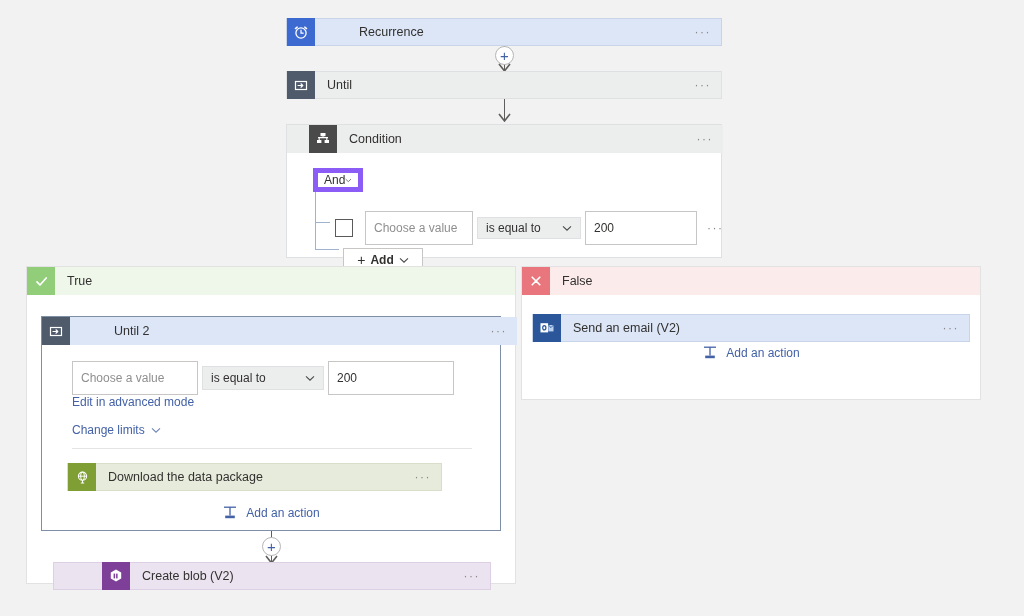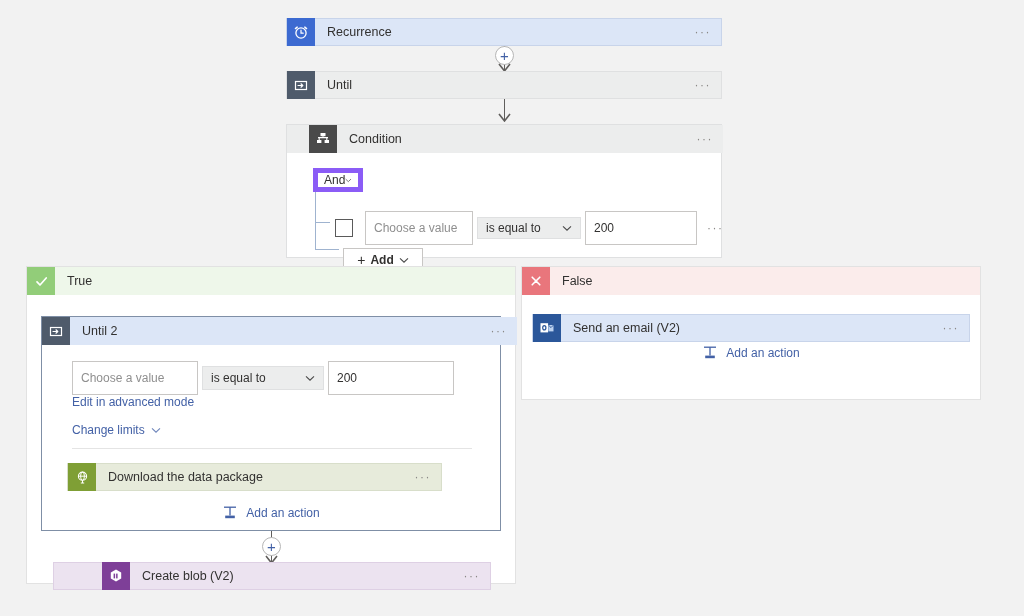--- a/index.html
+++ b/index.html
@@ -23,21 +23,21 @@
   }
   .card .ttl{
     flex:1 1 auto;padding-left:12px;font-size:12.5px;color:#323130;
     white-space:nowrap;overflow:hidden;text-overflow:ellipsis;
   }
   .card .dots{
     flex:0 0 auto;padding:0 10px 0 6px;color:#8a8886;
     letter-spacing:1.5px;font-size:12px;line-height:10px;
   }
 
-  .card.blue   {background:#dce6f7;border:1px solid #c8d4ea;}
+  .card.blue   {background:#dce6f7;border:1px solid #c8d4ea;gap:32px;}
   .card.blue   .ico{background:#3c6ad1;}
   .card.grey   {background:#eceded;border:1px solid #dfe0e1;}
   .card.grey   .ico{background:#4f5b6b;}
   .card.dark   {background:#eceded;border:1px solid #dfe0e1;padding-left:22px;}
   .card.dark   .ico{background:#4a4a4a;}
   .card.olive  {background:#e7ebdb;border:1px solid #d8deca;}
   .card.olive  .ico{background:#7f9f35;}
   .card.purple {background:#ece3f0;border:1px solid #ded0e4;}
   .card.purple .ico{background:#7e3f98;}
   .card.outlook{background:#dce6f7;border:1px solid #c8d4ea;}

